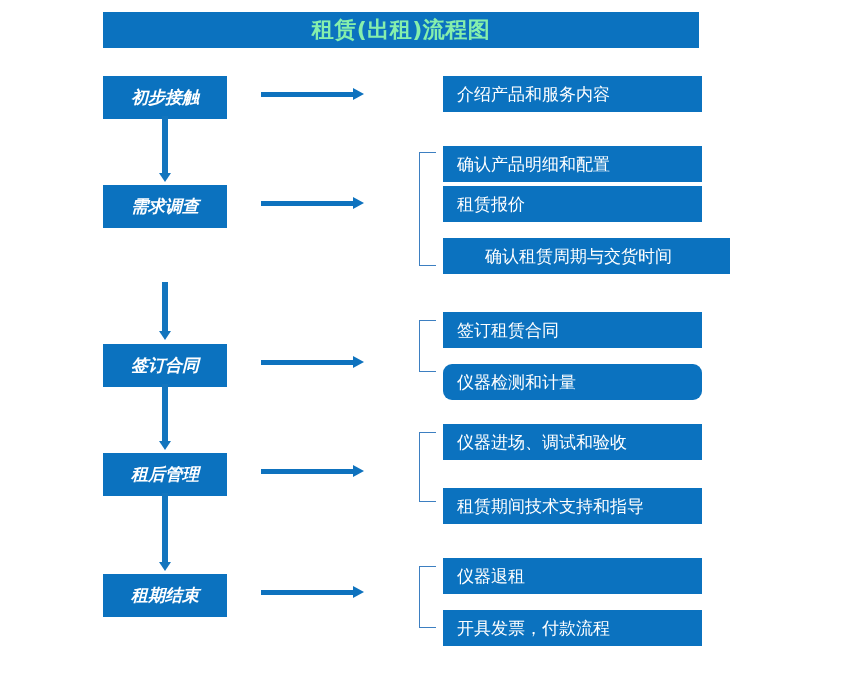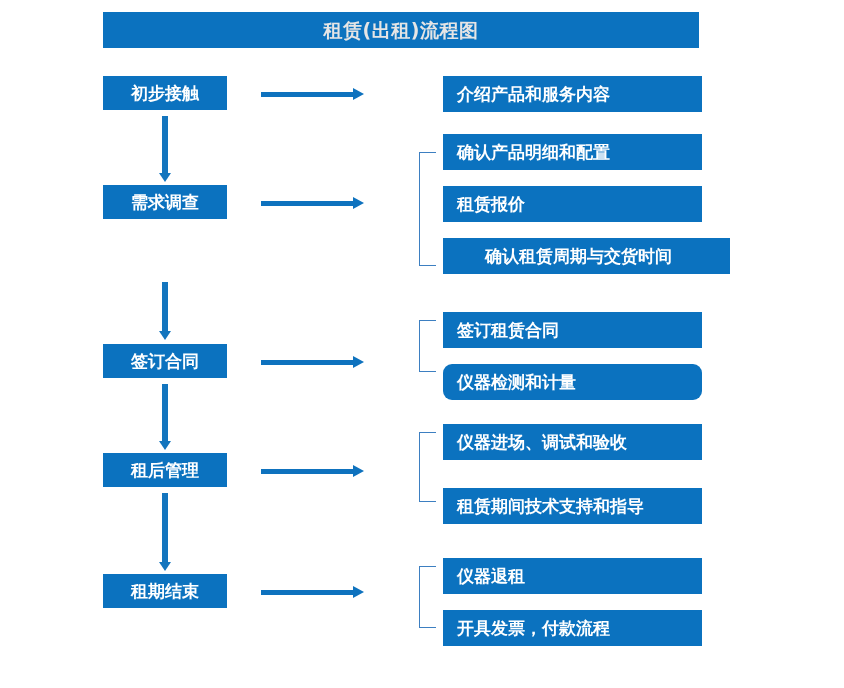--- a/index.html
+++ b/index.html
@@ -28,37 +28,38 @@
     left: 103px;
     top: 12px;
     width: 596px;
     height: 36px;
     background: #0B72BF;
     display: flex;
     align-items: center;
     justify-content: center;
   }
   .title-text {
-    color: #e5e5e5;
-    font-size: 19px;
+    color: #86efac;
+    font-size: 22px;
     font-weight: bold;
     letter-spacing: 0.5px;
     line-height: 1;
   }
 
   
   .stage-box {
     position: absolute;
     left: 103px;
     width: 124px;
-    height: 34px;
+    height: 43px;
     background: #0B72BF;
     display: flex;
     align-items: center;
     justify-content: center;
+    font-style: italic;
   }
   .stage-label {
     color: #ffffff;
     font-size: 17px;
     font-weight: bold;
     line-height: 1;
   }
 
   
   .detail-box {
@@ -66,21 +67,21 @@
     left: 443px;
     width: 259px;
     height: 36px;
     background: #0B72BF;
     display: flex;
     align-items: center;
   }
   .detail-label {
     color: #ffffff;
     font-size: 17px;
-    font-weight: bold;
+    font-weight: normal;
     padding-left: 14px;
     line-height: 1;
     white-space: nowrap;
   }
 
   
   .v-arrow {
     position: absolute;
     left: 159px;
     width: 12px;
@@ -203,21 +204,21 @@
   </div>
 
   <div class="bracket" style="top:152px; height:114px;"></div>
   <div class="bracket" style="top:320px; height:52px;"></div>
   <div class="bracket" style="top:432px; height:70px;"></div>
   <div class="bracket" style="top:566px; height:62px;"></div>
 
   <div class="detail-box" style="top:76px;">
     <span class="detail-label">介绍产品和服务内容</span>
   </div>
-  <div class="detail-box" style="top:134px;">
+  <div class="detail-box" style="top:146px;">
     <span class="detail-label">确认产品明细和配置</span>
   </div>
   <div class="detail-box" style="top:186px;">
     <span class="detail-label">租赁报价</span>
   </div>
   <div class="detail-box" style="top:238px;padding-left:28px;">
     <span class="detail-label">确认租赁周期与交货时间</span>
   </div>
   <div class="detail-box" style="top:312px;">
     <span class="detail-label">签订租赁合同</span>

